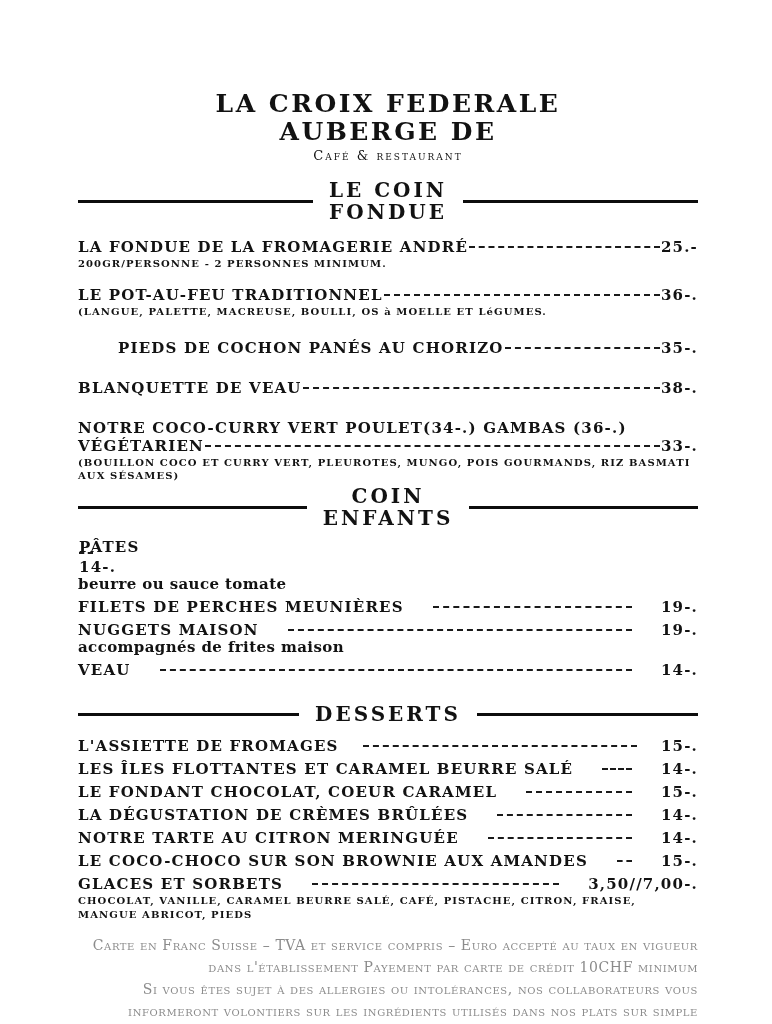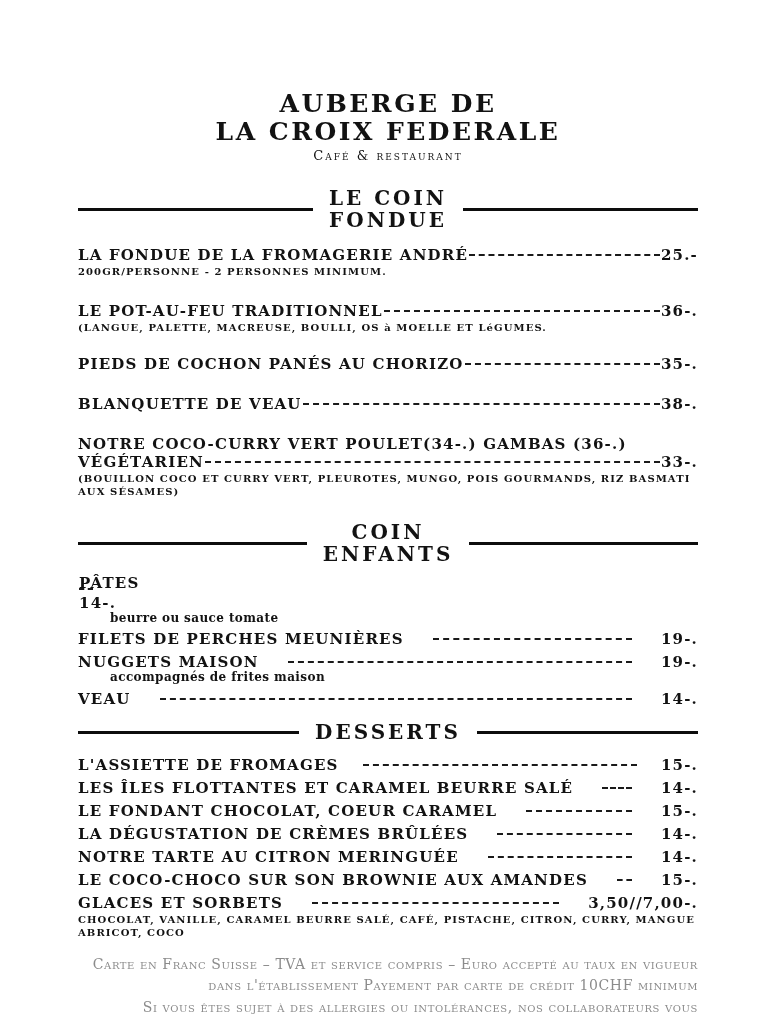--- a/index.html
+++ b/index.html
@@ -22,39 +22,39 @@
   .head-text { text-align:center; font-weight:bold; font-size:20px; letter-spacing:3px; line-height:1.12; white-space:nowrap; }
 
   
   .row { display:flex; align-items:baseline; font-weight:bold; font-size:15px; letter-spacing:1.2px; line-height:1.2; }
   .row .name { white-space:nowrap; }
   .row .leader { flex:1; border-bottom:2px dashed #1a1a1a; margin:0 1px; transform:translateY(-4px); min-width:14px; }
   .row .price { white-space:nowrap; }
   .pre-line { font-weight:bold; font-size:15px; letter-spacing:1.2px; line-height:1.2; }
 
   .note-caps { font-weight:bold; font-size:10px; letter-spacing:1.1px; line-height:1.35; margin-top:1px; }
-  .note-lower { font-weight:bold; font-size:12px; letter-spacing:0.4px; line-height:1.15;margin-left:32px; } .mt8{margin-top:8px;flex-direction:column;} .mt10{margin-top:22px;} .mt12{margin-top:12px;gap:23px;}
-  .mt14{margin-top:14px;} .mt16{margin-top:24px;} .mt20{margin-top:20px;} .mt22{margin-top:22px;}
-  .mt24{margin-top:13px;} .mt5{margin-top:5px;gap:28px;}
+  .note-lower { font-weight:bold; font-size:15px; letter-spacing:0.4px; line-height:1.15; } .mt8{margin-top:8px;flex-direction:column;} .mt10{margin-top:2px;} .mt12{margin-top:12px;gap:23px;}
+  .mt14{margin-top:14px;} .mt16{margin-top:16px;} .mt20{margin-top:20px;margin-left:40px;} .mt22{margin-top:22px;}
+  .mt24{margin-top:24px;} .mt5{margin-top:5px;gap:28px;}
 
   
   .footer {
     margin:14px auto 0; max-width:636px; text-align:right;
     color:#8b8b8b; font-variant:small-caps; font-size:14px; letter-spacing:0.6px; line-height:1.55;
   }
   .footer p { margin:0; }
 </style>
 </head>
 <body>
 
 <div class="page">
 
   <div class="title">
+    <div>LA CROIX FEDERALE</div>
     <div>AUBERGE DE</div>
-    <div>LA CROIX FEDERALE</div>
   </div>
   <div class="subtitle">Café &amp; restaurant</div>
 
   <section>
     <div class="section-head mt16">
       <div class="rule"></div>
       <div class="head-text">
         <div>LE COIN</div>
         <div>FONDUE</div>
       </div>
@@ -177,21 +177,21 @@
       <span class="name">LE COCO-CHOCO SUR SON BROWNIE AUX AMANDES</span>
       <span class="leader"></span>
       <span class="price">15-.</span>
     </div>
 
     <div class="row mt5">
       <span class="name">GLACES ET SORBETS</span>
       <span class="leader"></span>
       <span class="price">3,50//7,00-.</span>
     </div>
-    <div class="note-caps">CHOCOLAT, VANILLE, CARAMEL BEURRE SALÉ, CAFÉ, PISTACHE, CITRON, CURRY, MANGUE ABRICOT, COCO</div>
+    <div class="note-caps">CHOCOLAT, VANILLE, CARAMEL BEURRE SALÉ, CAFÉ, PISTACHE, CITRON, FRAISE, MANGUE ABRICOT, PIEDS</div>
   </section>
 
   <div class="footer">
     <p>Carte en Franc Suisse – TVA et service compris – Euro accepté au taux en vigueur dans l'établissement Payement par carte de crédit 10CHF minimum</p>
     <p>Si vous êtes sujet à des allergies ou intolérances, nos collaborateurs vous informeront volontiers sur les ingrédients utilisés dans nos plats sur simple demande de votre part.</p>
   </div>
 
 </div>
 
 </body></html>

